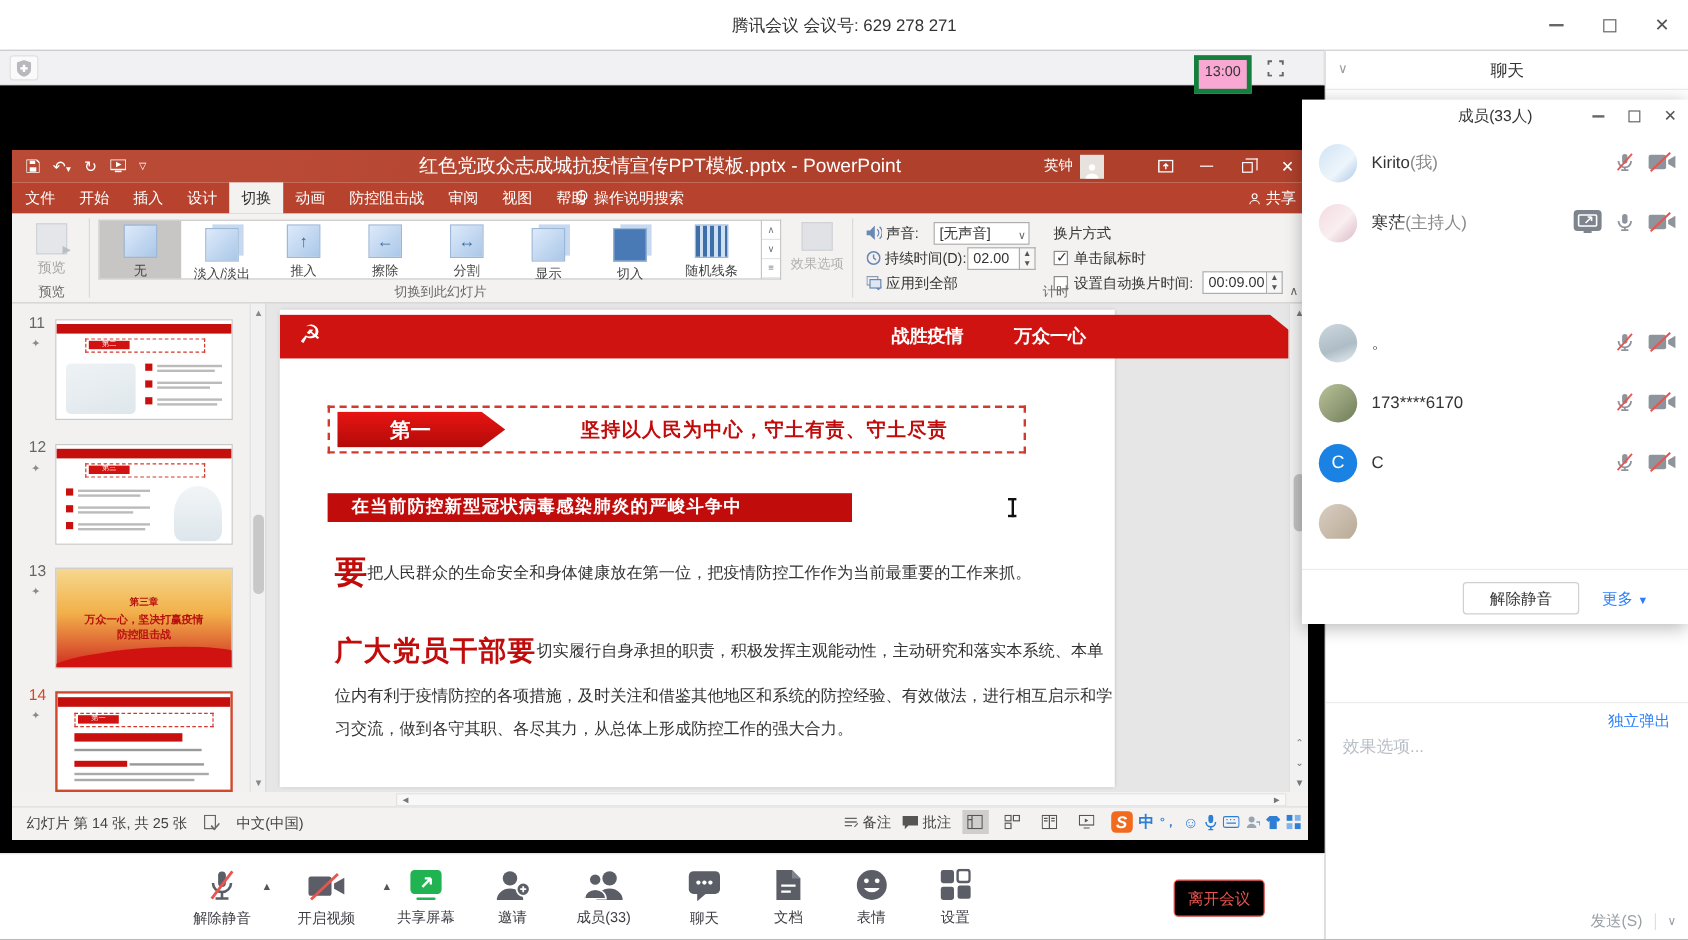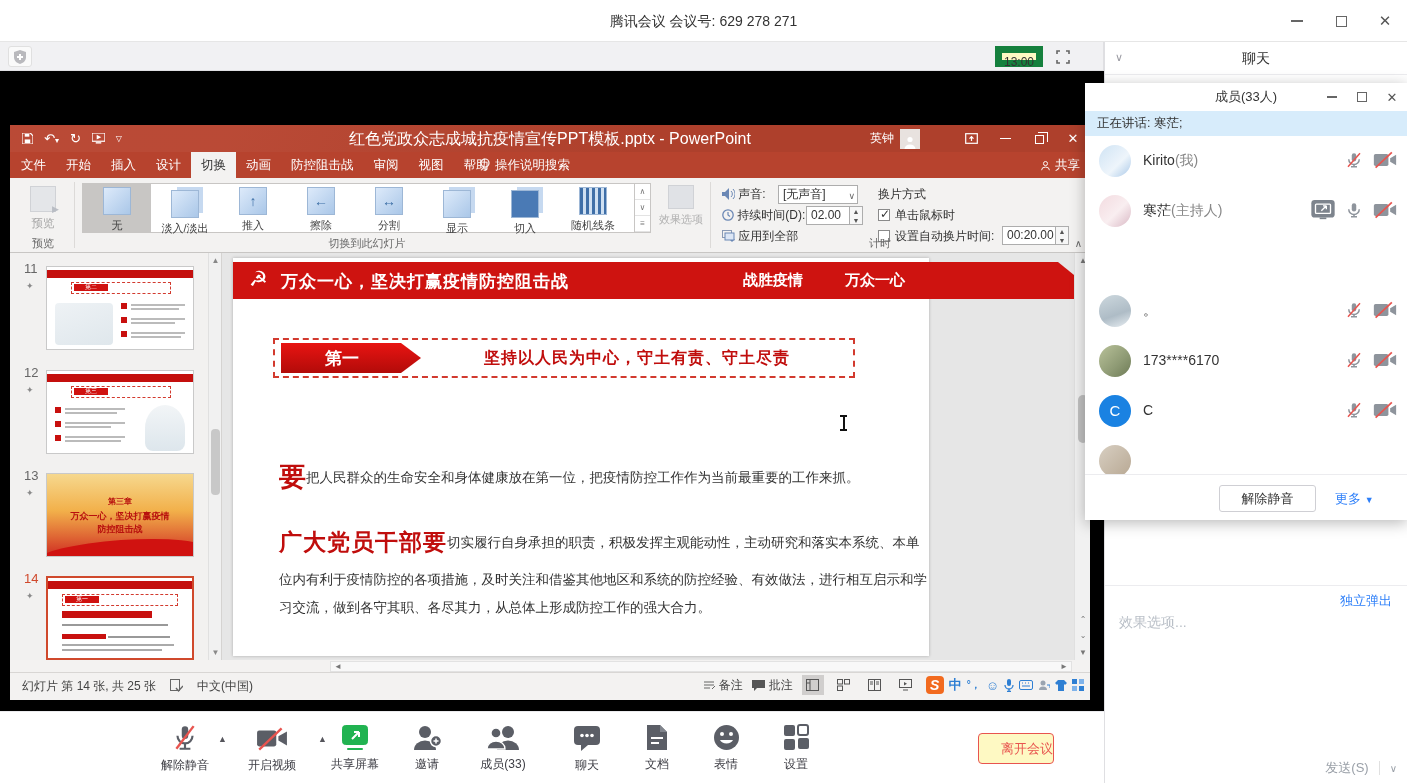--- a/index.html
+++ b/index.html
@@ -11,21 +11,21 @@
   .titlebar .t { position:absolute; left:0; right:0; top:0; height:42px; line-height:42px; text-align:center; font-size:14px; color:#333; }
   .winctl { position:absolute; top:0; height:42px; display:flex; }
   .winctl .wbtn { width:44px; height:42px; display:flex; align-items:center; justify-content:center; color:#555; }
   .ic-min { width:12px; height:2px; background:#666; }
   .ic-max { width:11px; height:11px; border:1.5px solid #666; }
   .ic-close { font-size:15px; color:#555; }
 
   
   .meetbar { position:absolute; left:0; top:42px; width:1104px; height:29px; background:#f1f1f3; border-bottom:1px solid #dfdfe2; border-right:1px solid #dfdfe2; }
   .shieldbtn { position:absolute; left:8px; top:4px; width:24px; height:21px; background:#fafafa; border:1px solid #e0e0e0; border-radius:3px; display:flex; align-items:center; justify-content:center; }
-  .timerbox { position:absolute; right:60px; top:4px; width:48px; height:21px; background:#fef9c3; border:7px solid #15803d; font-size:12px; color:#333; text-align:center; line-height:19px; }
+  .timerbox { position:absolute; right:60px; top:4px; width:48px; height:32px; background:#f9a8d4; border:4px solid #15803d; font-size:12px; color:#333; text-align:center; line-height:19px; }
   .fsbtn { position:absolute; right:28px; top:4px; width:24px; height:21px; display:flex; align-items:center; justify-content:center; }
 
   
   .ppt { position:absolute; left:10px; top:125px; width:1080px; height:575px; background:#f3f2f1; box-shadow:0 0 8px rgba(0,0,0,.6); }
   .ppt-title { position:relative; height:27px; background:#b7432e; color:#fff; background-image:linear-gradient(115deg, rgba(255,255,255,.04) 20%, rgba(0,0,0,.05) 60%); }
   .qat { position:absolute; left:12px; top:0; height:27px; display:flex; align-items:center; gap:11px; font-size:13px; color:#fff; }
   .ppt-title .ttl { position:absolute; left:0; right:0; top:0; height:27px; line-height:27px; text-align:center; font-size:16px; color:#fff; }
   .ppt-acct { position:absolute; right:170px; top:0; height:27px; display:flex; align-items:center; gap:6px; font-size:12px; color:#fff; }
   .avbox { width:20px; height:20px; background:#e8e2df; display:flex; align-items:end; justify-content:center; }
   .pwin { position:absolute; right:0; top:0; height:27px; display:flex; }
@@ -148,21 +148,21 @@
   .m-foot { position:absolute; left:0; right:0; bottom:0; height:46px; border-top:1px solid #ececef; background:#fff; }
   .unmute-btn { position:absolute; left:134px; top:10px; width:97px; height:27px; border:1px solid #cfcfd4; border-radius:3px; background:#fff; font-size:13px; color:#333; text-align:center; line-height:25px; }
   .more-btn { position:absolute; left:250px; top:10px; height:27px; font-size:13px; color:#2d7ff9; line-height:27px; }
   .more-btn .dn { font-size:9px; }
 
   
   .bottombar { position:absolute; left:0; top:711px; width:1104px; height:72px; background:#fff; border-top:1px solid #ebebee; }
   .tbtn { position:absolute; top:12px; width:70px; text-align:center; }
   .tbtn .lab { font-size:12px; color:#3d3d44; margin-top:5px; white-space:nowrap; }
   .caret-up { position:absolute; top:22px; font-size:9px; color:#55555c; }
-  .leave { position:absolute; left:978px; top:21px; width:76px; height:31px; border:1px solid #e8544f; border-radius:4px; color:#e8544f; font-size:13px; text-align:right; line-height:29px; background:#fef9c3; }
+  .leave { position:absolute; left:978px; top:21px; width:76px; height:31px; border:1px solid #e8544f; border-radius:4px; color:#e8544f; font-size:13px; text-align:center; line-height:29px; background:#000000; }
 
   svg { display:block; }
 </style>
 </head>
 <body>
 
 <div id="stage">
 
   <div class="titlebar">
     <div class="t">腾讯会议 会议号: 629 278 271</div>
@@ -350,21 +350,21 @@
             <rect x="0.5" y="0.5" width="9" height="7" fill="none" stroke="#8a9ab5" stroke-width="1"></rect>
             <path d="M7 9l3 3 3-3" fill="#6b88b5"></path>
             <rect x="3" y="3" width="9" height="7" fill="#dce6f5" stroke="#6b88b5" stroke-width="1"></rect>
           </svg>
         <span>应用到全部</span>
       </div>
 
       <div style="position:absolute; left:868px; top:8px; font-size:12px; color:#333;">换片方式</div>
       <div style="position:absolute; left:868px; top:29px; font-size:12px; color:#333;"><span class="cb on"></span><span>单击鼠标时</span></div>
       <div style="position:absolute; left:868px; top:50px; font-size:12px; color:#333; white-space:nowrap;"><span class="cb"></span><span>设置自动换片时间:</span></div>
-      <div class="combo" style="left:992px; top:48px; width:54px;"><span>00:20.00</span></div>
+      <div class="combo" style="left:992px; top:48px; width:54px;"><span>00:09.00</span></div>
       <div class="spin" style="left:1046px; top:48px;">▲<br>▼</div>
       <div class="grp-label" style="left:800px; width:140px;">计时</div>
       <div class="collapse">∧</div>
     </div>
 
     <div class="work">
 
       <div class="thumbs">
         <div class="tnum" style="top:8px;">11</div>
         <div class="tstar" style="top:28px;">✦</div>
@@ -432,28 +432,28 @@
           <div class="sarrow" style="top:3px;">▲</div>
           <div class="thumb" style="top:176px; height:66px;"></div>
           <div class="sarrow" style="bottom:3px;">▼</div>
         </div>
       </div>
 
       <div class="canvas">
         <div class="slide"></div>
         <div class="banner">
           <span class="emb">☭</span>
-          <span class="bt">万众一心，坚决打赢疫情防控阻击战</span>
           <span class="br1">战胜疫情</span>
           <span class="br2">万众一心</span>
         </div>
         <div class="dashbox">
           <div class="badge">第一</div>
           <div class="sectitle">坚持以人民为中心，守土有责、守土尽责</div>
         </div>
+        <div class="redbar">在当前防控新型冠状病毒感染肺炎的严峻斗争中</div>
         <div class="para1"><span class="lead1">要</span><span>把人民群众的生命安全和身体健康放在第一位，把疫情防控工作作为当前最重要的工作来抓。</span></div>
         <div class="para2"><span class="lead2">广大党员干部要</span><span>切实履行自身承担的职责，积极发挥主观能动性，主动研究和落实本系统、本单位内有利于疫情防控的各项措施，及时关注和借鉴其他地区和系统的防控经验、有效做法，进行相互启示和学习交流，做到各守其职、各尽其力，从总体上形成防控工作的强大合力。</span></div>
         <div class="ibeam"></div>
       </div>
 
       <div class="vscroll">
         <div class="vsbtn" style="top:3px;">▲</div>
         <div class="vth"></div>
         <div class="vsbtn" style="bottom:36px;">⌃</div>
         <div class="vsbtn" style="bottom:20px;">⌄</div>
@@ -573,21 +573,20 @@
             <div class="ic-min" style="width:10px;"></div>
           </div>
         <div class="wbtn">
             <div class="ic-max" style="width:10px;height:10px;"></div>
           </div>
         <div class="wbtn">
             <span class="ic-close" style="font-size:13px;">✕</span>
           </div>
       </div>
     </div>
-    <div class="speakbar">正在讲话: 寒茫;</div>
 
     <div class="mlist">
 
       <div class="mrow" style="top:0;">
         <div class="mava" style="background:linear-gradient(135deg,#cfe3f4,#eef5fb 60%,#a9c8e8);"></div>
         <div class="mname"><span>Kirito</span><span class="tag">(我)</span></div>
         <div class="mics">
           <svg width="18" height="20" viewBox="0 0 24 24">
               <rect x="9" y="3" width="6" height="11" rx="3" fill="#8e949c"></rect>
               <path d="M5 11a7 7 0 0 0 14 0" stroke="#8e949c" stroke-width="2" fill="none"></path>

